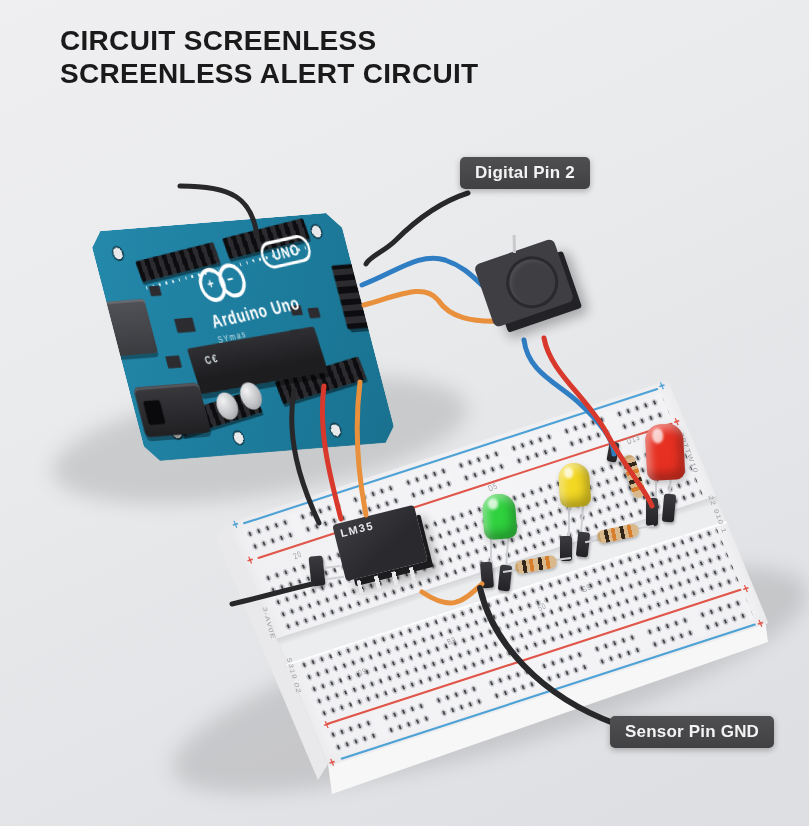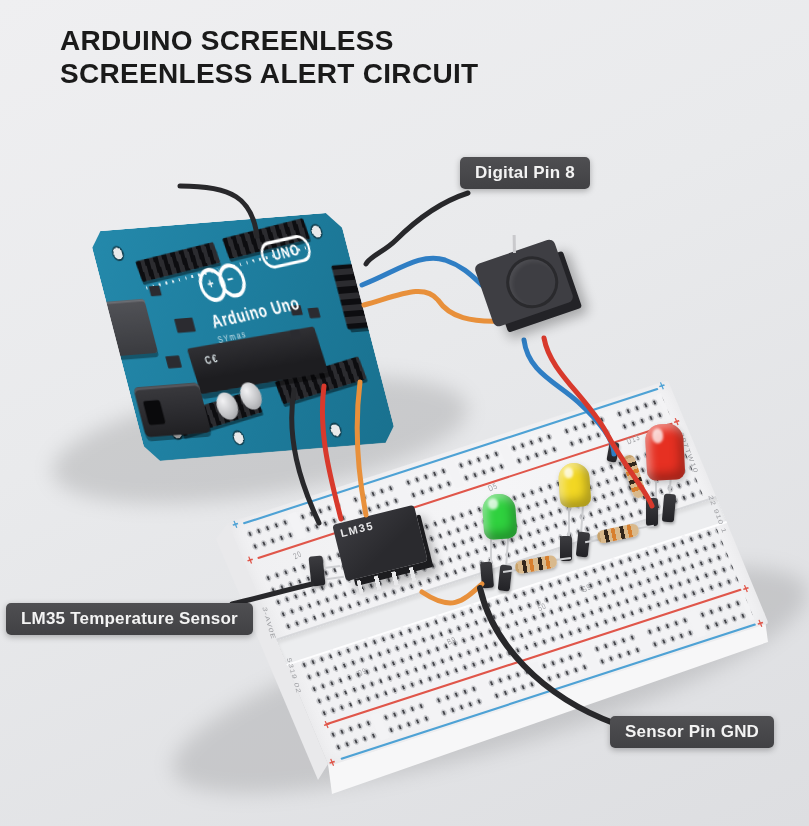--- a/index.html
+++ b/index.html
@@ -119,21 +119,21 @@
     box-shadow:inset 2px 3px 4px rgba(255,255,255,.08);}
   #piezo .pin{position:absolute;left:44px;top:-16px;width:3px;height:18px;
     background:#c9c9cc;transform:rotate(18deg);}
 </style>
 </head>
 <body>
 
 <div id="stage">
 
   <div class="title">
-    <div>ARDUINO SCREENLESS</div>
+    <div>CIRCUIT SCREENLESS</div>
     <div>SCREENLESS ALERT CIRCUIT</div>
   </div>
 
   <svg class="layer" width="809" height="826" viewBox="0 0 809 826">
     <defs>
         <filter id="soft" x="-40%" y="-40%" width="180%" height="180%">
       <feGaussianBlur stdDeviation="10"></feGaussianBlur>
         </filter>
       </defs>
     <ellipse cx="260" cy="440" rx="210" ry="55" fill="rgba(0,0,0,0.13)" filter="url(#soft)" transform="rotate(-9 260 440)"></ellipse>
@@ -257,17 +257,16 @@
     <path class="wire" d="M 480 588 C 492 642 540 696 616 724" stroke-width="6" style="stroke: rgb(40, 40, 43);"></path>
     <path class="wire" d="M 232 604 C 262 597 286 590 312 584" stroke-width="5" style="stroke: rgb(40, 40, 43);"></path>
   </svg>
 
   <div id="piezo">
     <div class="top" style="background: rgb(62, 62, 67);"></div>
     <div class="ring"></div>
     <div class="pin"></div>
   </div>
 
-  <div class="callout" id="cal-d5">Digital Pin 8</div>
-  <div class="callout" id="cal-lm35">LM35 Temperature Sensor</div>
+  <div class="callout" id="cal-d5">Digital Pin 2</div>
   <div class="callout" id="cal-piezo">Sensor Pin GND</div>
 
 </div>
 
 </body></html>

